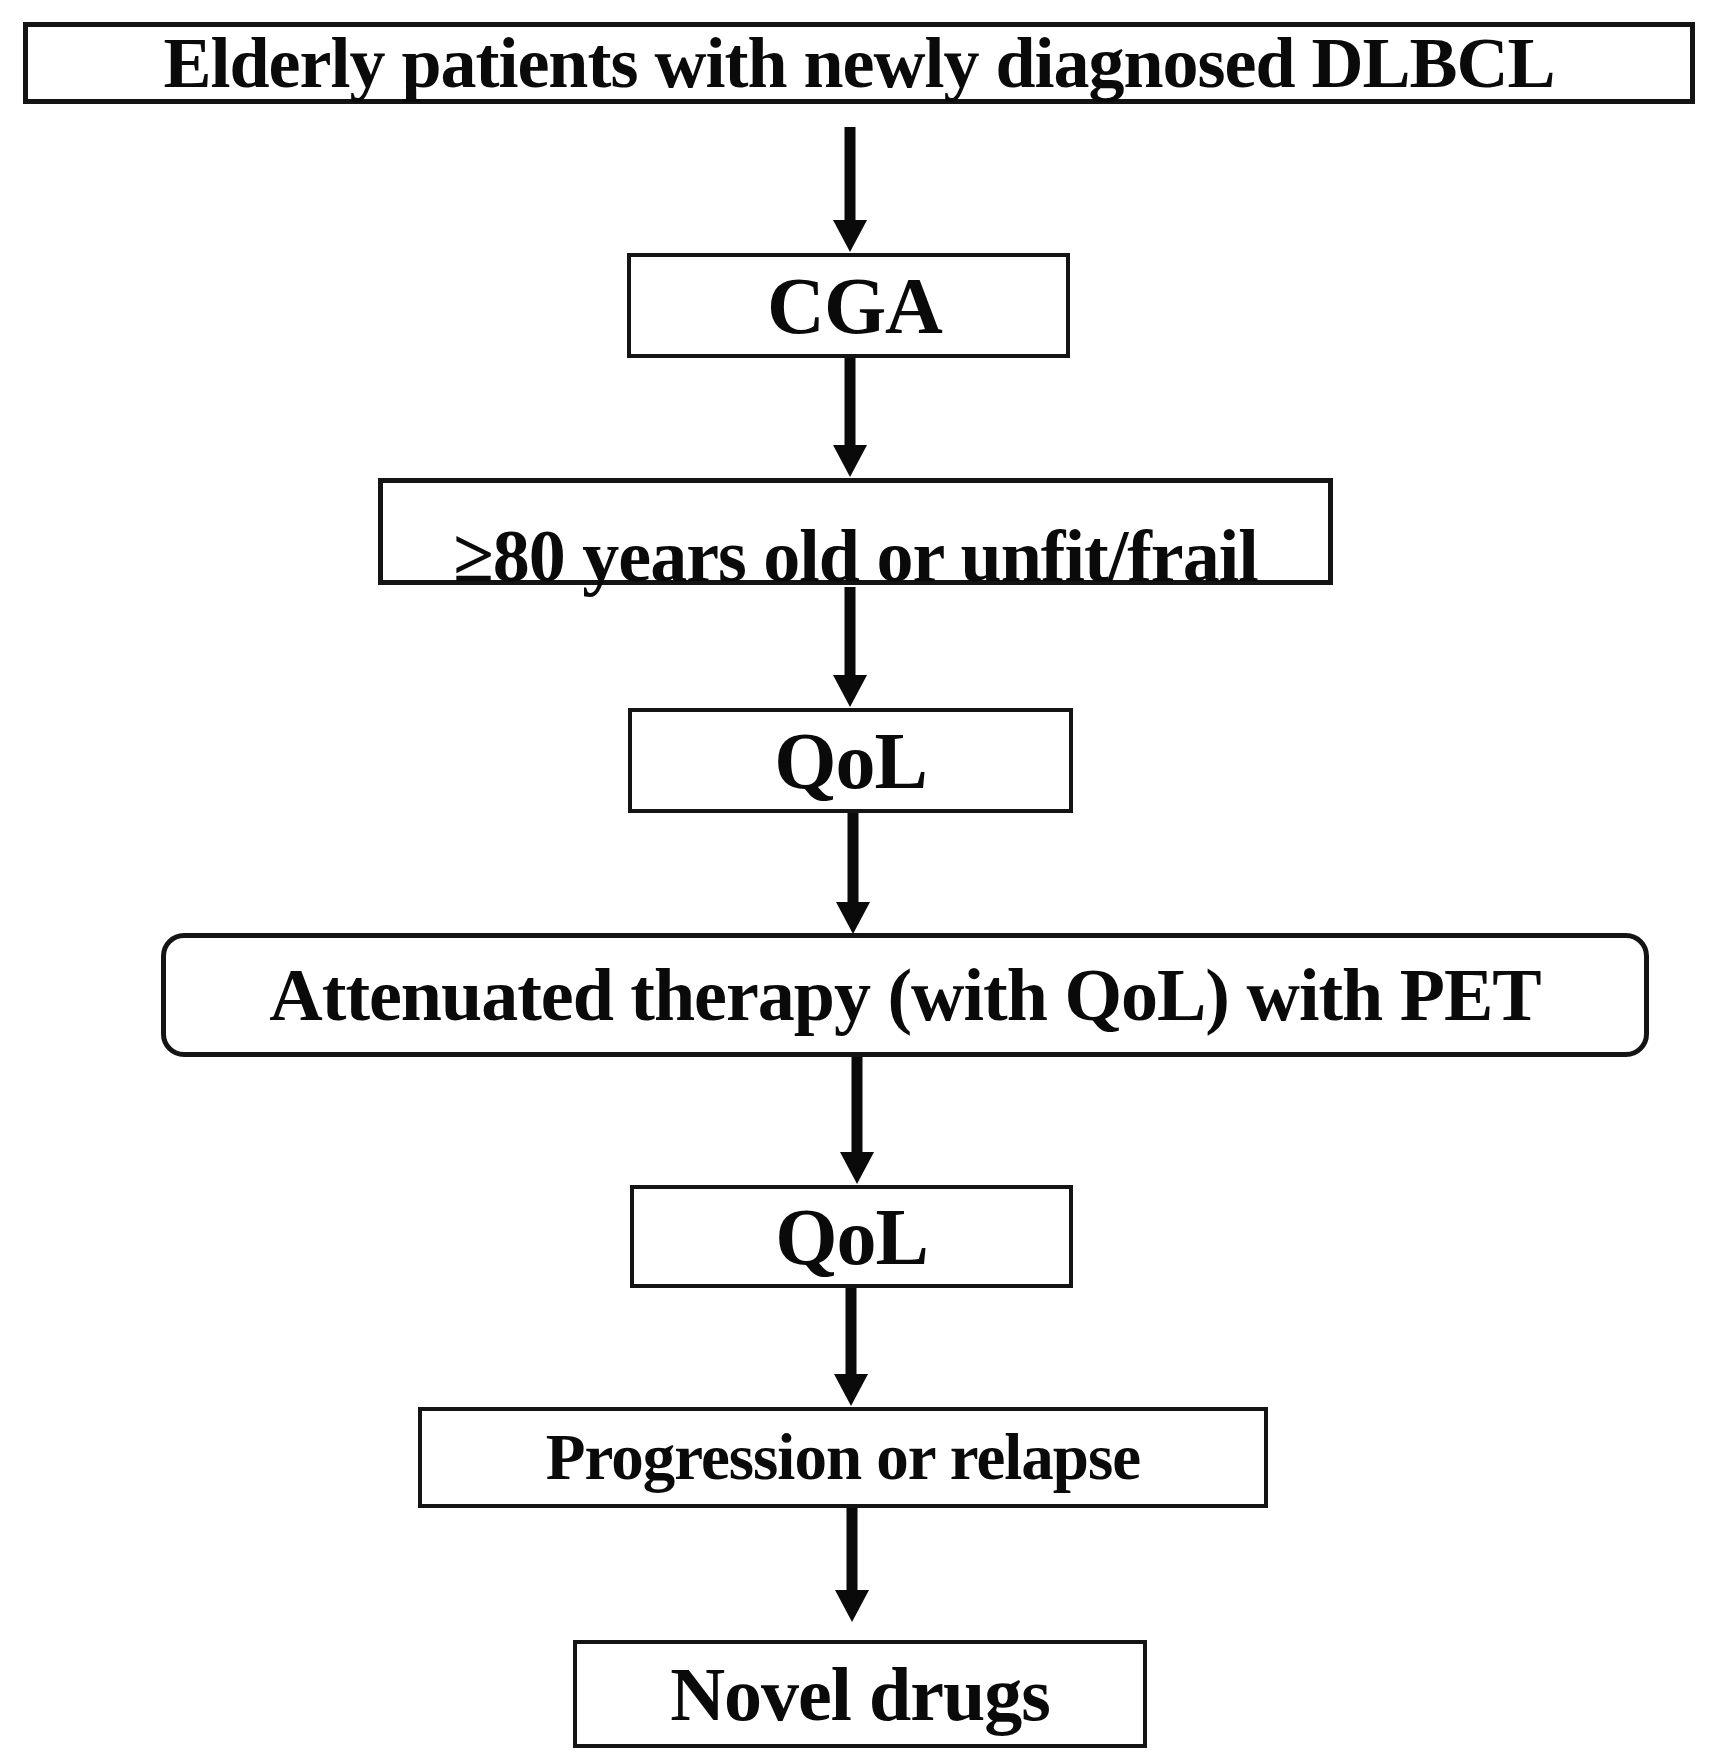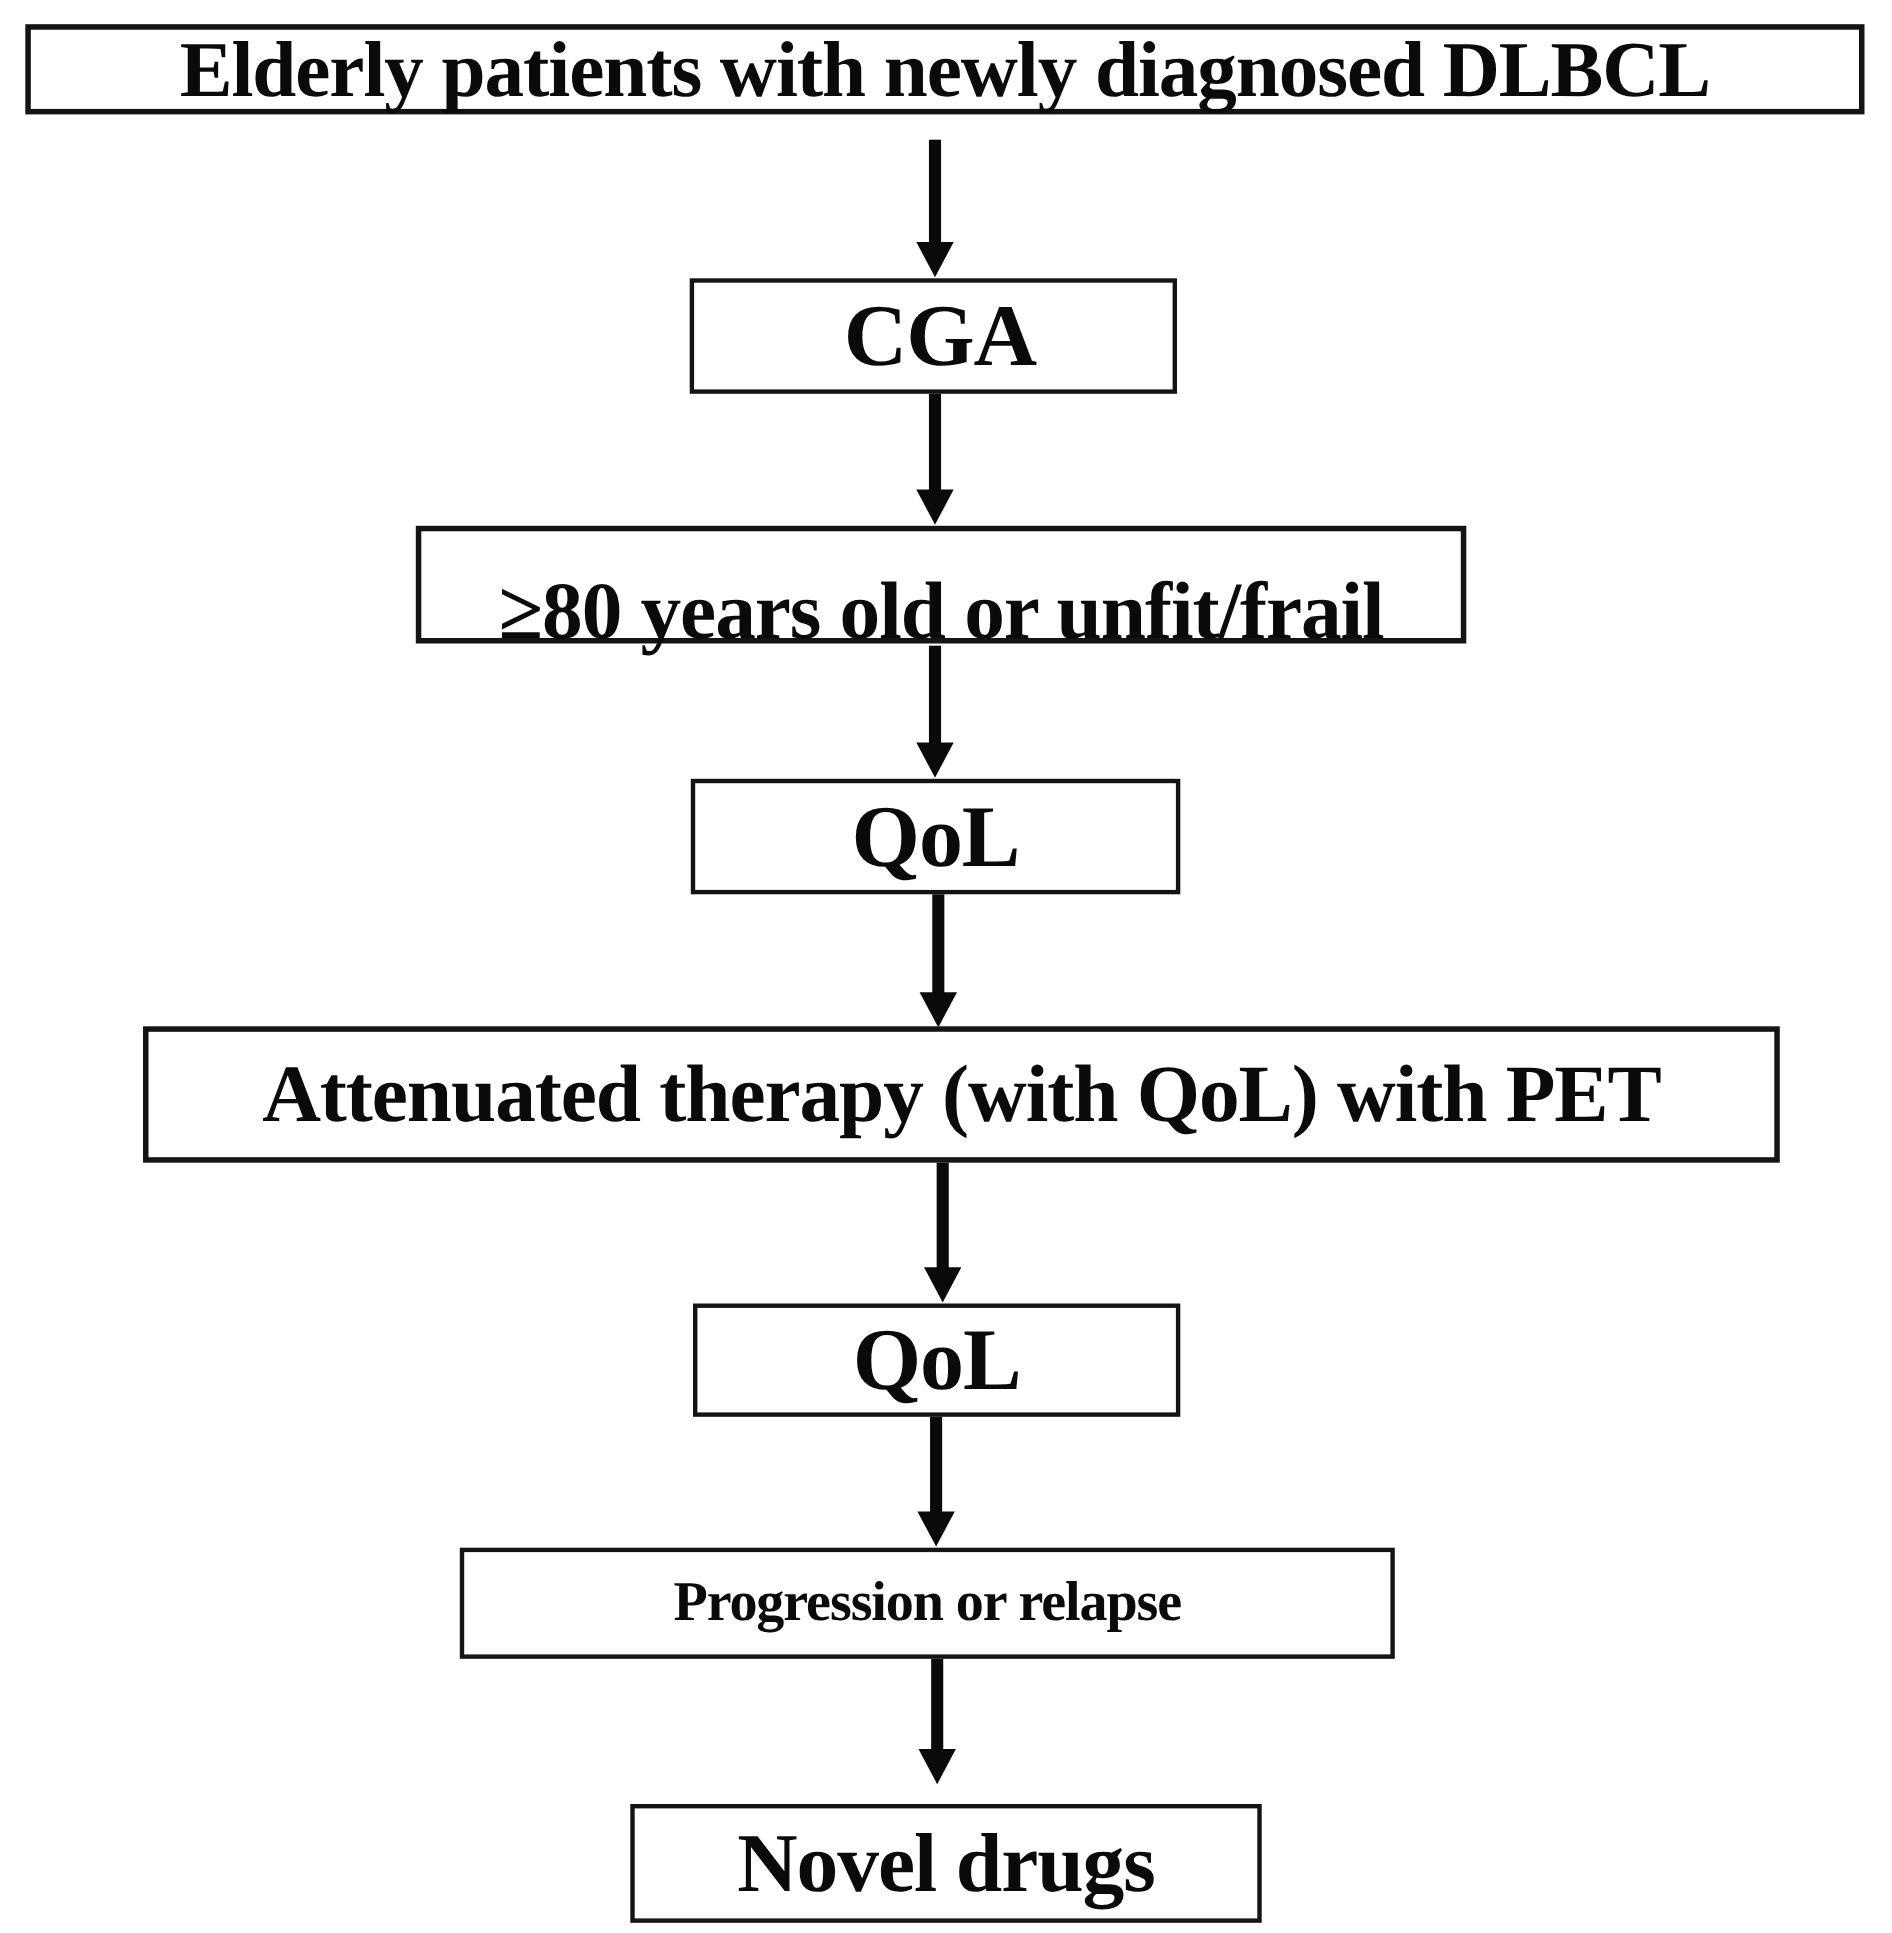--- a/index.html
+++ b/index.html
@@ -35,26 +35,26 @@
   }
   
   .n1{left:23px;  top:22px;   width:1672px; height:82px; border-width:5px;}
   .n1 .label{font-size:72px;}
   .n2{left:627px; top:253px;  width:443px;  height:105px;}
   .n2 .label{font-size:80px;margin-left:12px;}
   .n3{left:378px; top:478px;  width:955px;  height:107px; border-width:5px;}
   .n3 .label{font-size:74px;margin-top:48px;}
   .n4{left:628px; top:708px;  width:445px;  height:105px;}
   .n4 .label{font-size:80px;}
-  .n5{left:130px; top:933px;  width:1488px; height:124px; border-width:5px;}
+  .n5{left:161px; top:933px;  width:1488px; height:124px; border-width:5px;border-radius:23px;}
   .n5 .label{font-size:74px;}
   .n6{left:630px; top:1185px; width:443px;  height:103px;}
   .n6 .label{font-size:80px;}
   .n7{left:418px; top:1407px; width:850px;  height:101px;}
-  .n7 .label{font-size:51px;}
+  .n7 .label{font-size:65px;}
   .n8{left:573px; top:1640px; width:574px;  height:108px;align-items:center;}
   .n8 .label{font-size:76px;}
 
   
   .arrow{position:absolute;width:40px;}
   .arrow .shaft{
     position:absolute;left:50%;transform:translateX(-50%);
     top:0;bottom:28px;width:11px;background:var(--arrow);
   }
   .arrow .head{

